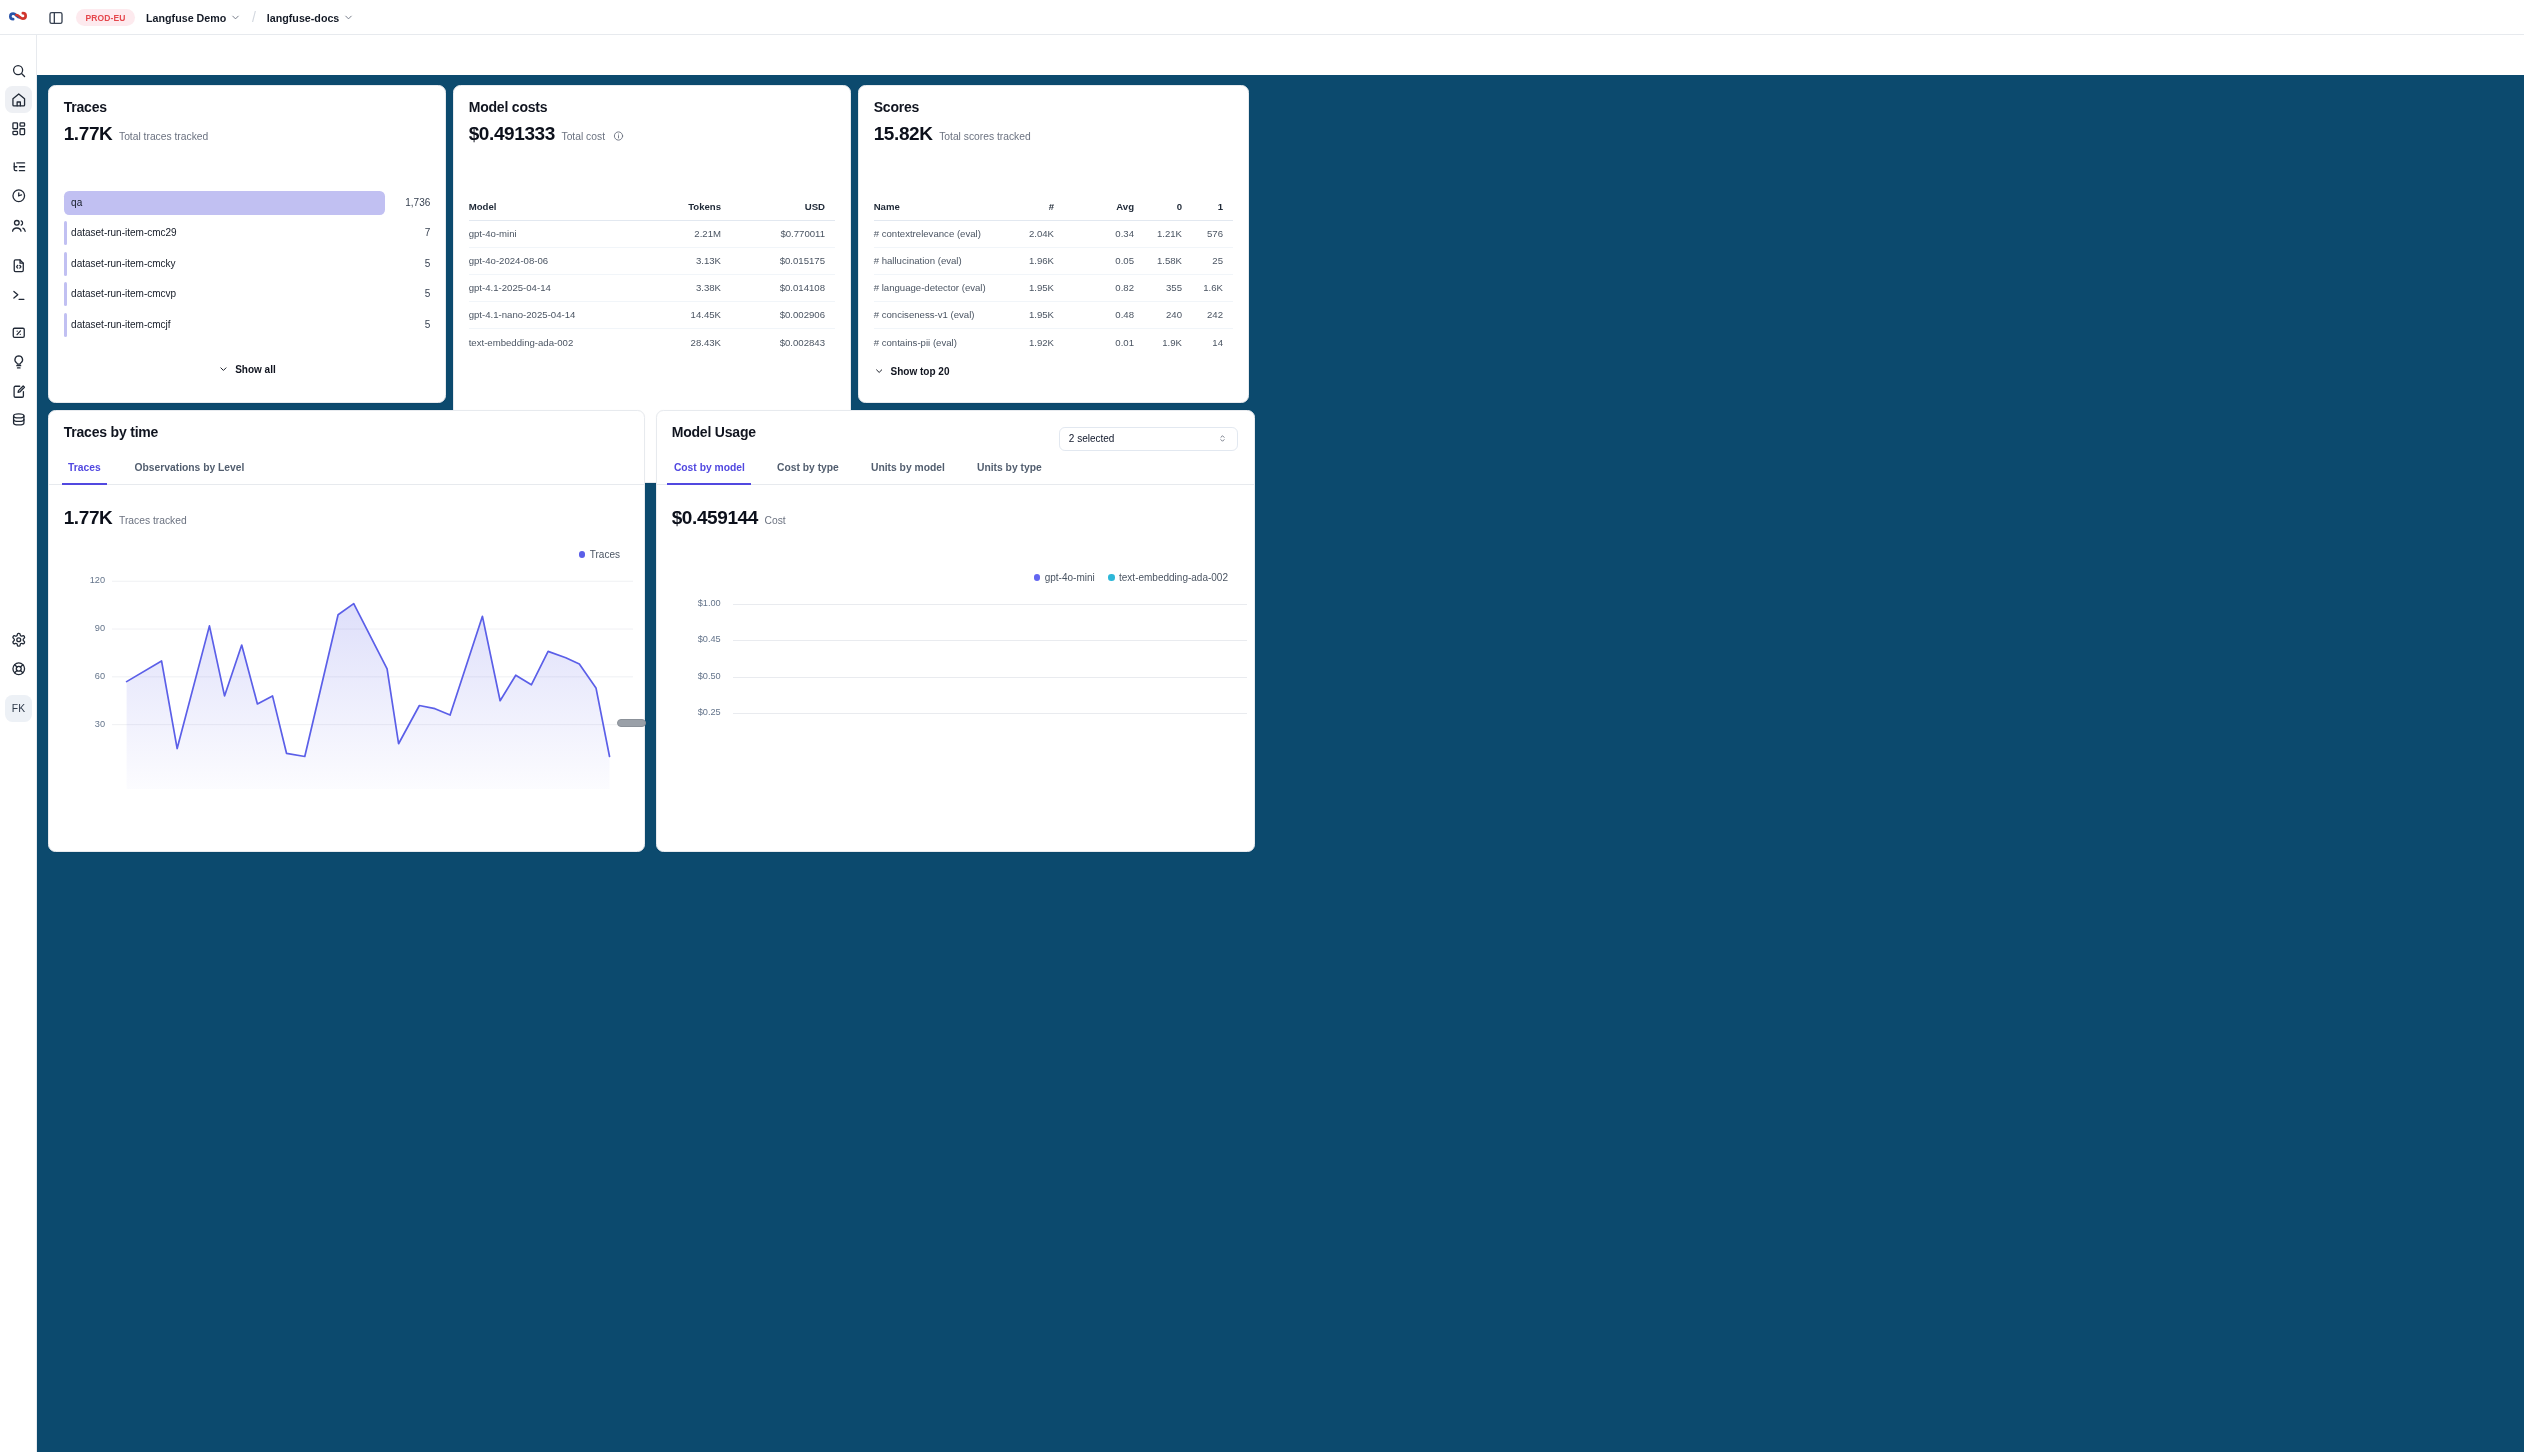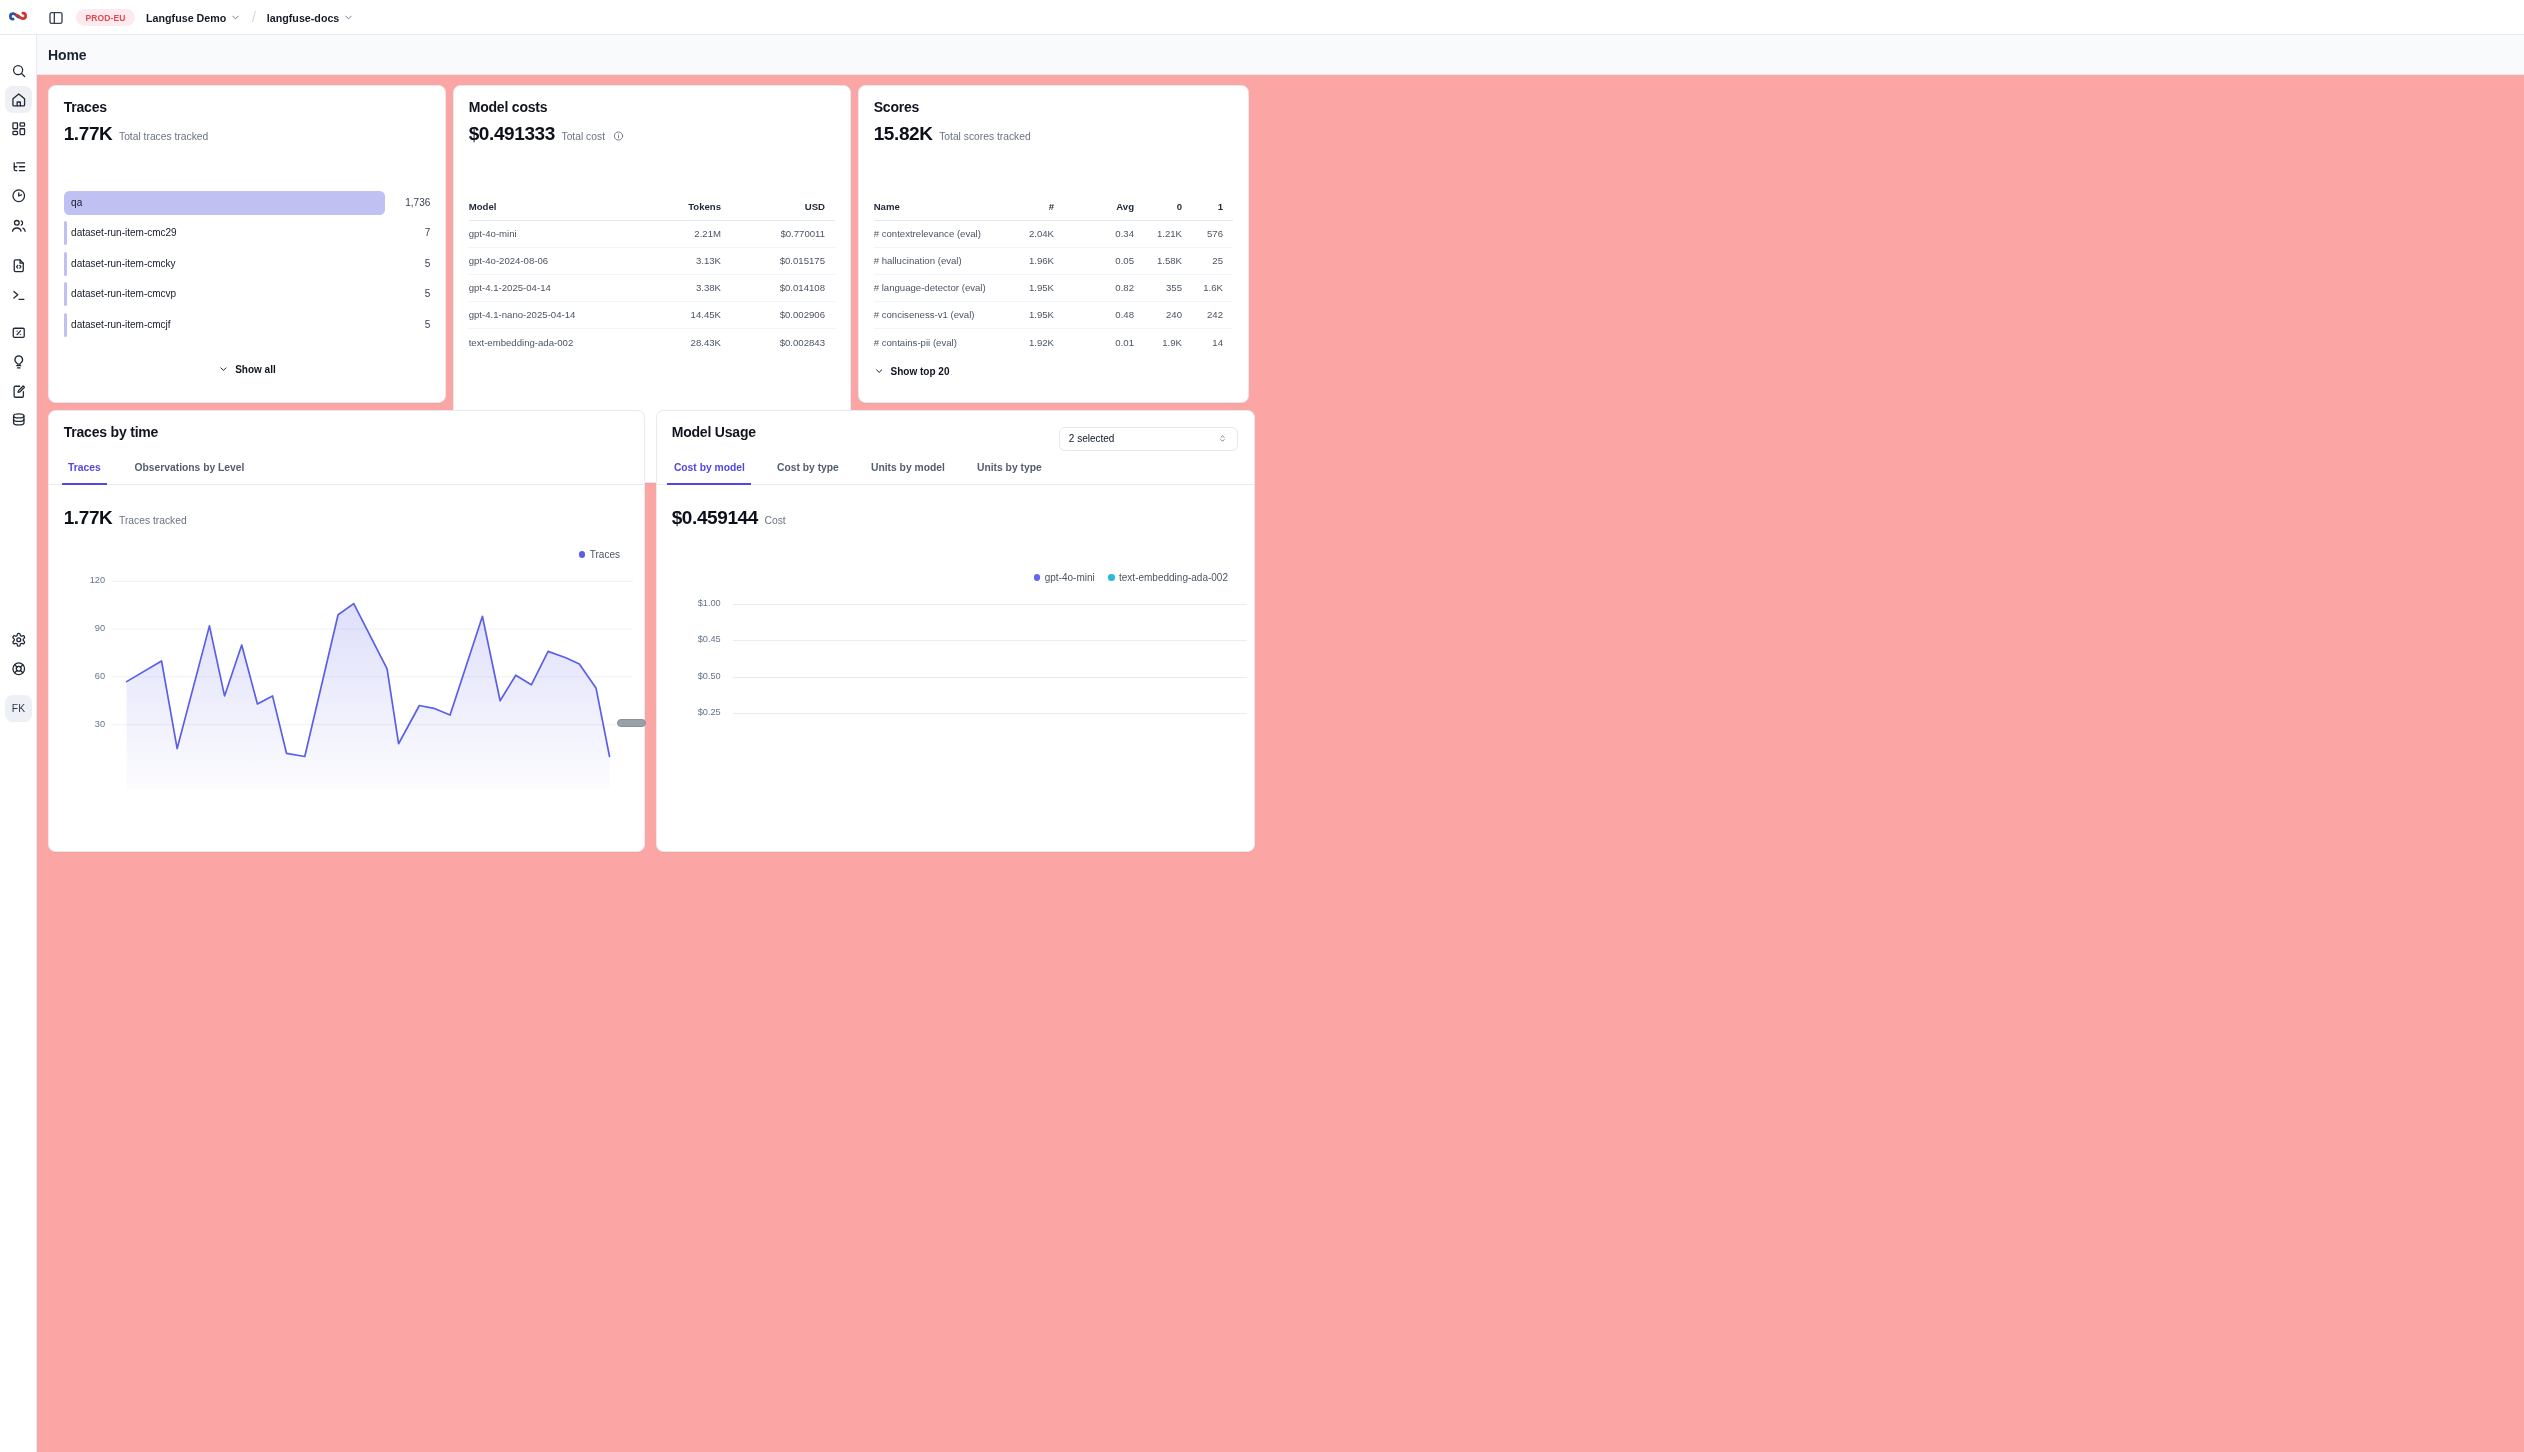--- a/index.html
+++ b/index.html
@@ -31,21 +31,21 @@
   .avatar { position:absolute; left:5.2px; width:26.5px; height:26.5px; border-radius:7.4px;
     background:#edf1f6; color:#2f3a4a; font-size:10.3px; font-weight:500; display:flex;
     align-items:center; justify-content:center; cursor:pointer; }
 
   
   .main { position:absolute; left:37px; top:35px; right:0; bottom:0; background:#fff; }
   .page-header { position:absolute; left:0; top:0; right:0; height:40px; background:#f8fafc;
     border-bottom:0.7px solid #e7eaee; }
   .page-header h1 { position:absolute; left:11px; top:0; line-height:40px; font-size:14px;
     font-weight:700; color:#1b2232; letter-spacing:-0.1px; }
-  .content { position:absolute; left:0; top:40px; right:0; bottom:0; background:#fca5a5; }
+  .content { position:absolute; left:0; top:40px; right:0; bottom:0; background:#0c4a6e; }
 
   .card { position:absolute; background:#fff; border:0.7px solid #e7eaee; border-radius:7.4px;
     box-shadow:0 0.7px 1.5px rgba(16,24,40,.04); }
   .card-title { position:absolute; left:14.7px; top:13.3px; font-size:14px; font-weight:700;
     color:#10141f; letter-spacing:-0.2px; }
   .metric-row { position:absolute; left:14.7px; top:37px; display:flex; align-items:baseline; gap:6.6px; }
   .metric-big { font-size:19px; font-weight:700; color:#0c101b; letter-spacing:-0.4px; }
   .metric-label { font-size:10.3px; color:#6b7280; }
   .info-ic { color:#6b7280; transform:translateY(1.5px); margin-left:1.5px; }
 
@@ -260,23 +260,20 @@
           <path d="m14.7 14.7 3.6 3.6"></path>
           <path d="m14.7 9.3 3.6-3.6"></path>
           <path d="m5.7 18.3 3.6-3.6"></path>
         </svg>
       </span>
     </div>
     <div class="avatar" style="top: 695px;">FK</div>
   </nav>
 
 <div class="main">
-  <div class="page-header">
-    <h1>Home</h1>
-  </div>
 
   <div class="content">
 
     <section class="card" style="left:11px; top:9.6px; width:398px; height:318px;">
       <div class="card-title">Traces</div>
       <div class="metric-row">
         <span class="metric-big">1.77K</span>
         <span class="metric-label">Total traces tracked</span>
       </div>
       <div class="trace-rows" id="trace-rows">

